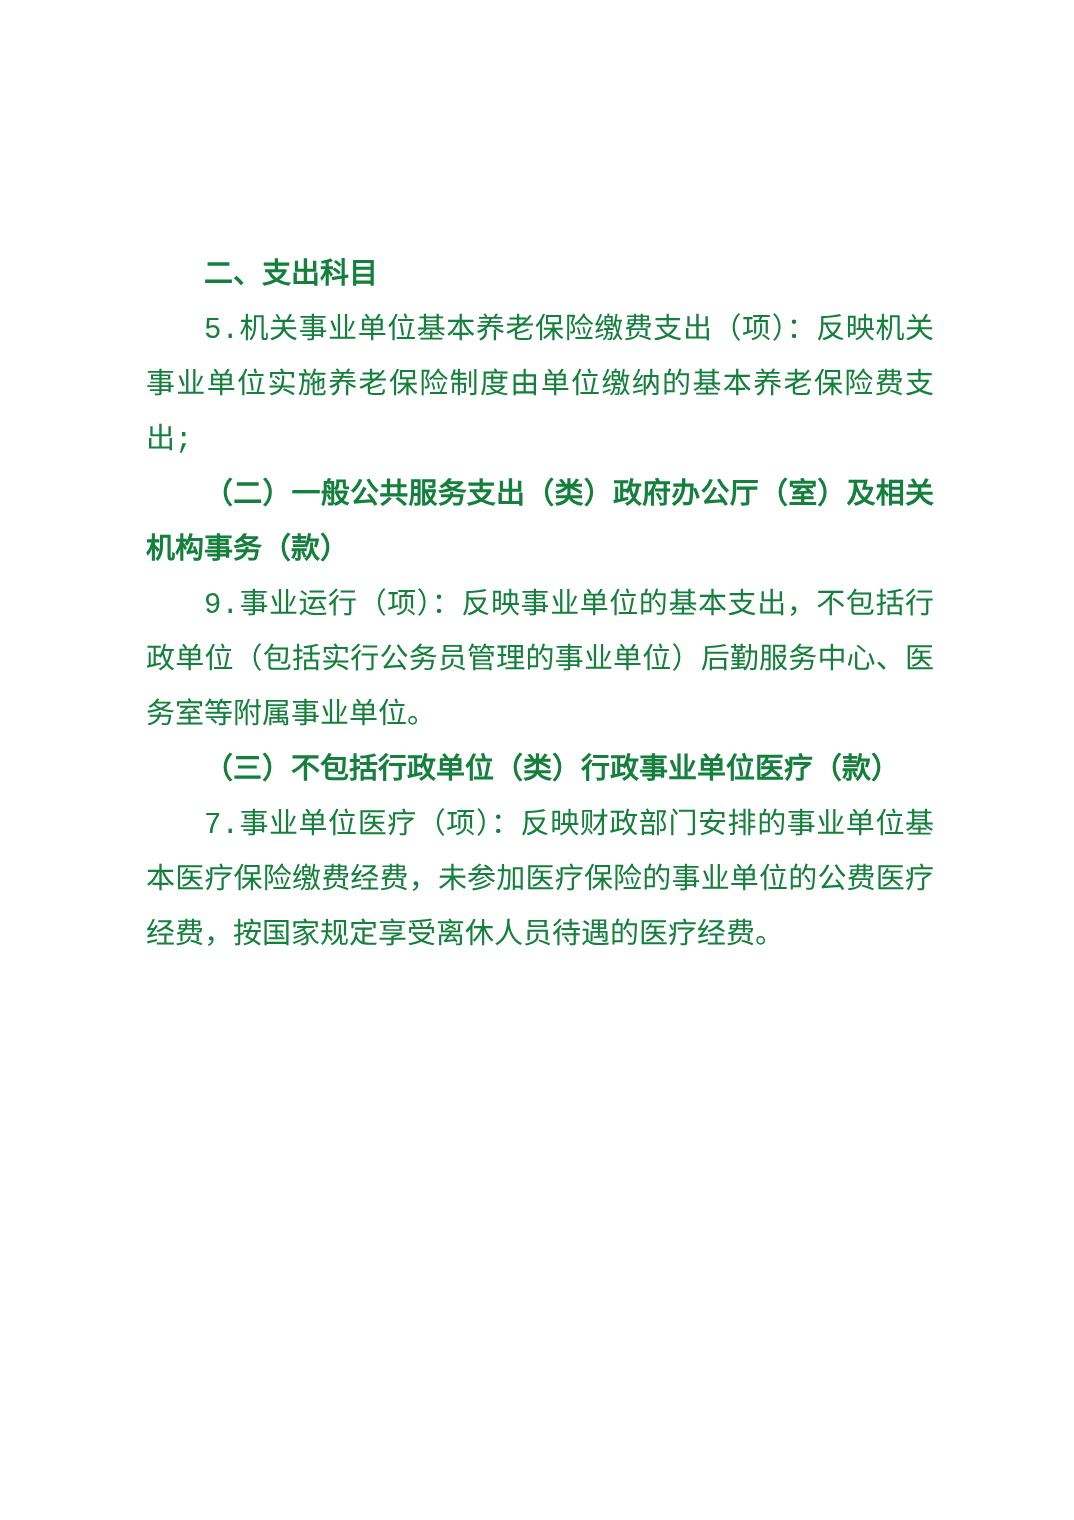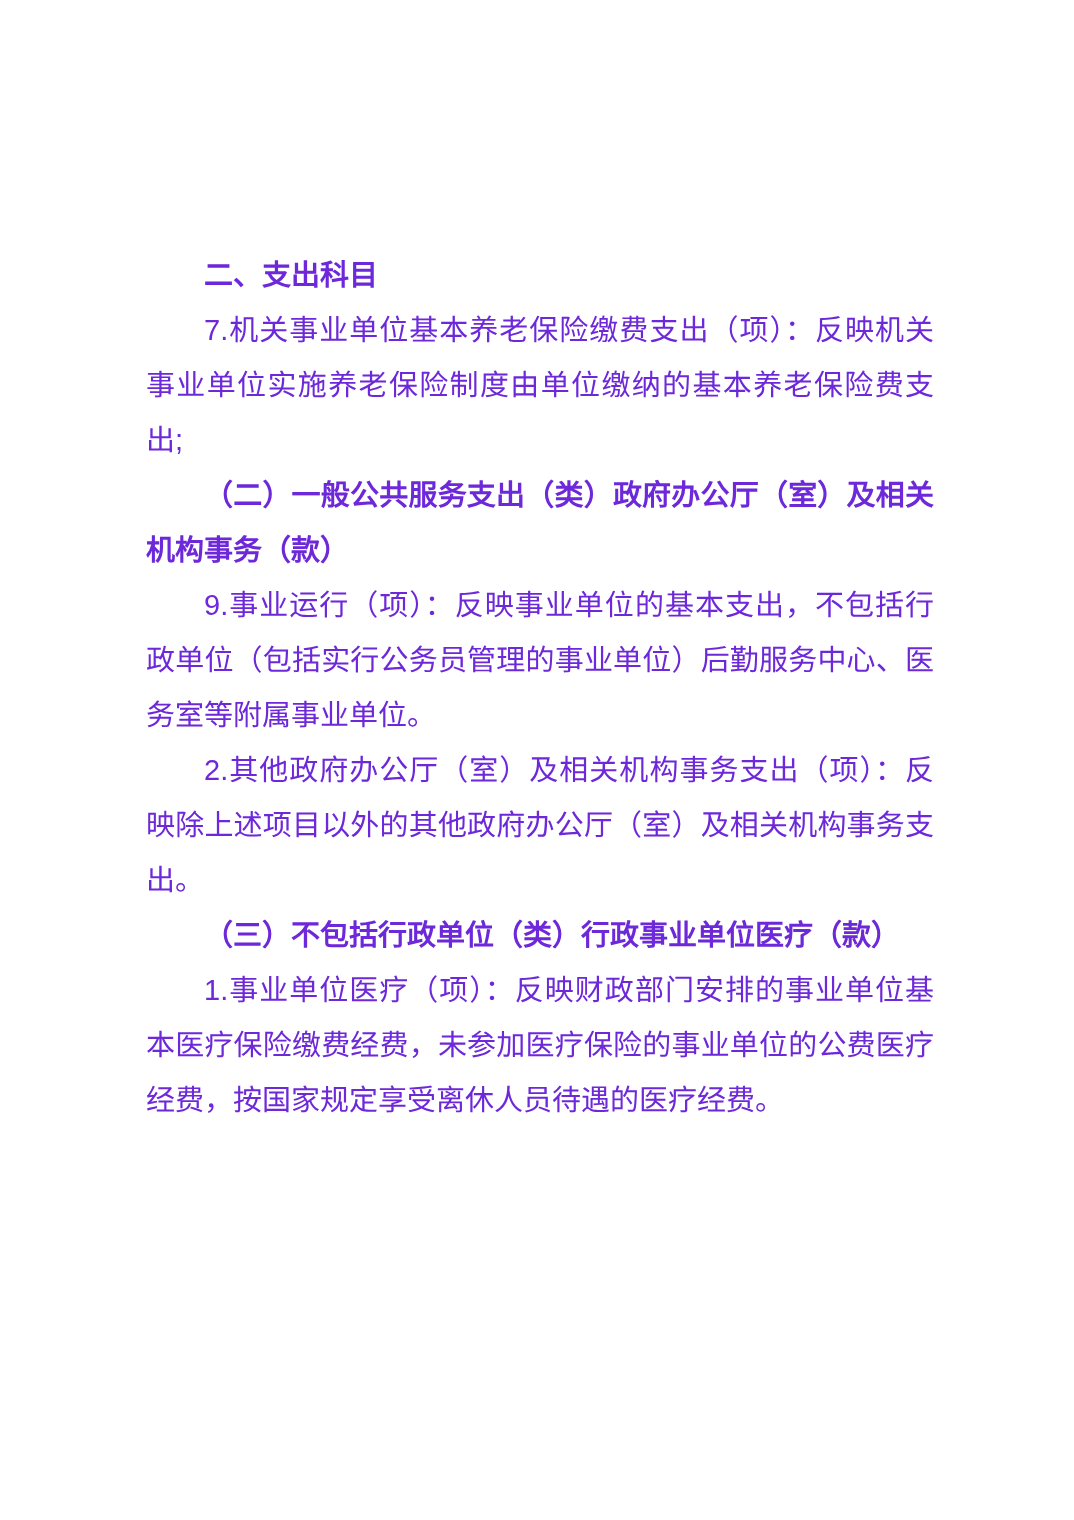--- a/index.html
+++ b/index.html
@@ -10,43 +10,42 @@
   body {
     width: 1074px;
     height: 1520px;
     overflow: hidden;
   }
   .page {
     box-sizing: content-box;
     width: 788px;
     margin-left: 146px;
     padding-top: 248px;
-    font-family: Liberation Sans, sans-serif;
+    font-family: Liberation Mono, monospace;
     font-size: 29px;
     line-height: 55px;
-    color: #6d28d9;
+    color: #15803d;
     text-align: justify;
     text-justify: inter-character;
     letter-spacing: 0;
   }
   .page p {
     margin: 0;
     padding: 0;
     text-indent: 2em;
     word-break: normal;
     overflow-wrap: break-word;
   }
   .page p.heading {
     font-weight: 700;
   }
 </style>
 </head>
 <body>
 
 <div class="page">
   <p class="heading">二、支出科目</p>
-  <p class="para">7.机关事业单位基本养老保险缴费支出（项）：反映机关事业单位实施养老保险制度由单位缴纳的基本养老保险费支出;</p>
+  <p class="para">5.机关事业单位基本养老保险缴费支出（项）：反映机关事业单位实施养老保险制度由单位缴纳的基本养老保险费支出;</p>
   <p class="heading">（二）一般公共服务支出（类）政府办公厅（室）及相关机构事务（款）</p>
   <p class="para">9.事业运行（项）：反映事业单位的基本支出，不包括行政单位（包括实行公务员管理的事业单位）后勤服务中心、医务室等附属事业单位。</p>
-  <p class="para">2.其他政府办公厅（室）及相关机构事务支出（项）：反映除上述项目以外的其他政府办公厅（室）及相关机构事务支出。</p>
   <p class="heading">（三）不包括行政单位（类）行政事业单位医疗（款）</p>
-  <p class="para">1.事业单位医疗（项）：反映财政部门安排的事业单位基本医疗保险缴费经费，未参加医疗保险的事业单位的公费医疗经费，按国家规定享受离休人员待遇的医疗经费。</p>
+  <p class="para">7.事业单位医疗（项）：反映财政部门安排的事业单位基本医疗保险缴费经费，未参加医疗保险的事业单位的公费医疗经费，按国家规定享受离休人员待遇的医疗经费。</p>
 </div>
 
 </body></html>

